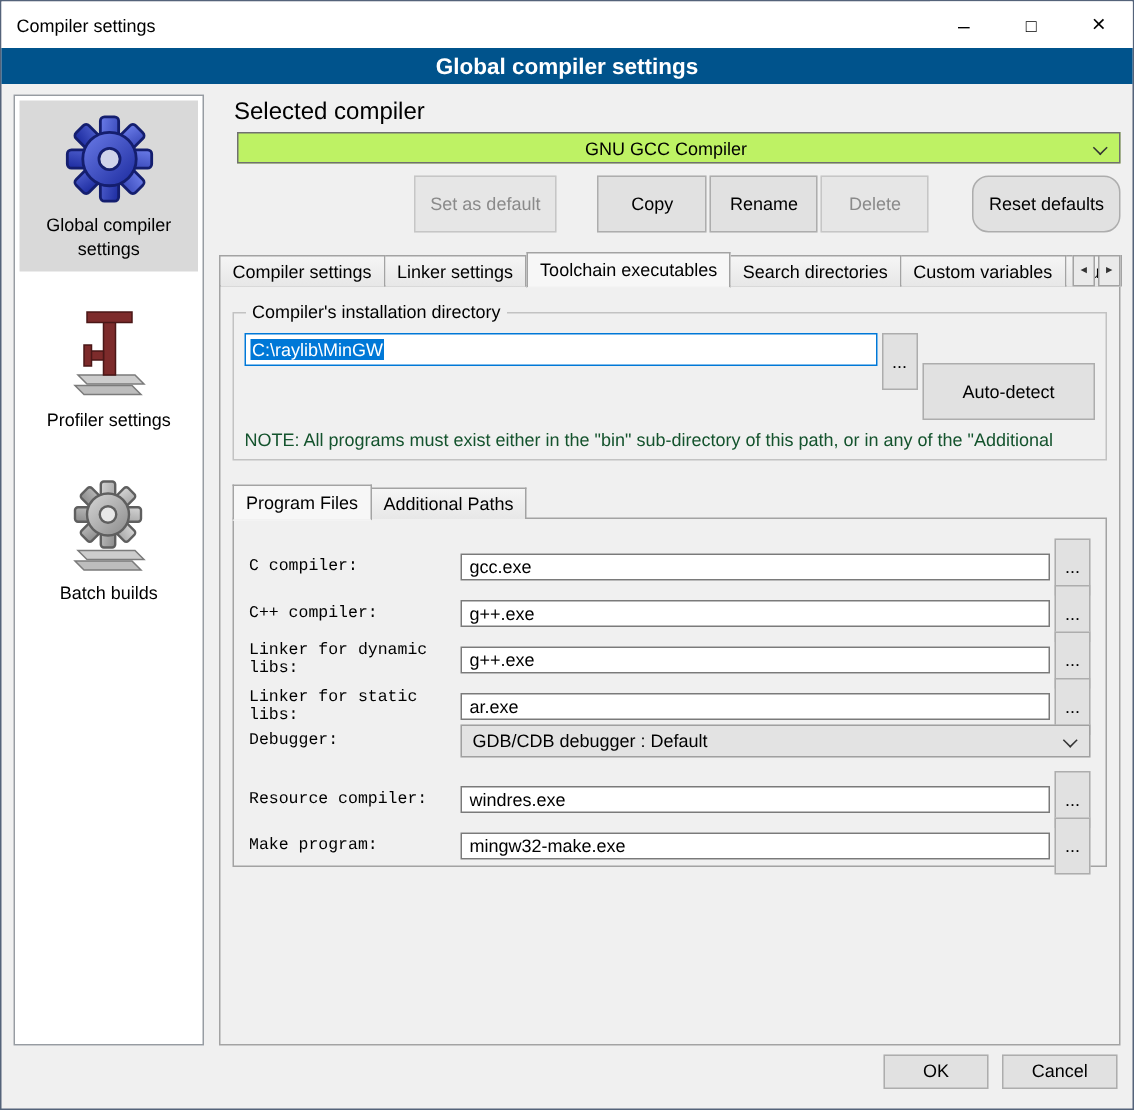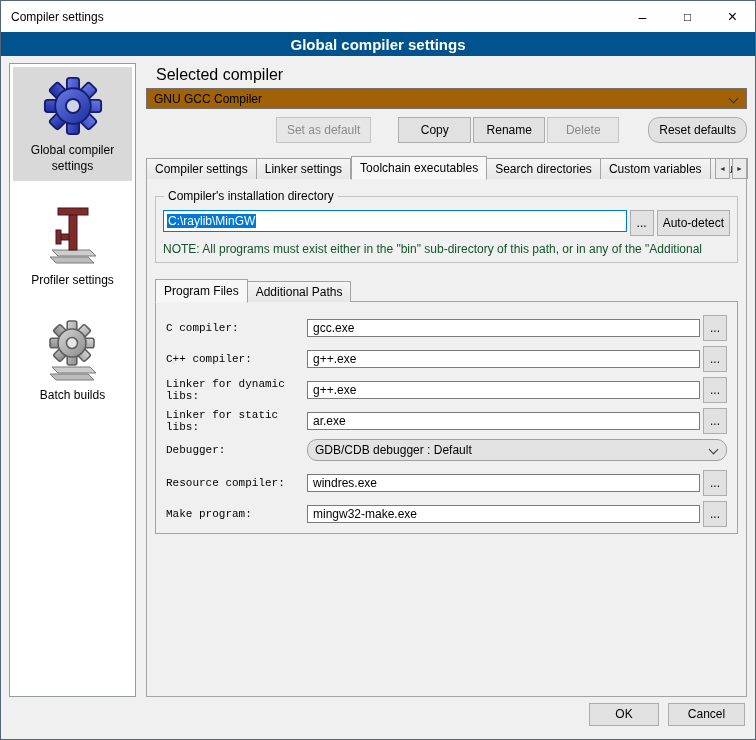--- a/index.html
+++ b/index.html
@@ -32,26 +32,26 @@
   .sidebar { width: 127px; background: #fff; border: 1px solid #979ca2; padding: 3px; overflow: hidden; }
   .side-item { display: flex; flex-direction: column; align-items: center; padding: 9px 2px 7px; margin-bottom: 14px; cursor: default; }
   .side-item.selected { background: #d9d9d9; }
   .side-icon { display: flex; align-items: center; justify-content: center; }
   .side-label { font-size: 12px; text-align: center; margin-top: 7px; line-height: 1.3; color: #000; }
   .main { flex: 1; display: flex; flex-direction: column; min-width: 0; }
   .section-label { font-size: 16px; margin: 3px 0 4px 10px; }
   
   .combo, .choice { height: 21px; border: 1px solid #707070; display: flex; align-items: center;
                     padding: 0 24px 0 7px; font-size: 12px; position: relative; white-space: nowrap; overflow: hidden; }
-  .combo { margin-left: 0; background: #a16207; }
-  .choice { background: #e3e3e3; border-color: #a0a0a0; height: 22px; grid-column: 2 / 4; border-radius: 10px; }
+  .combo { margin-left: 12px; background: #bef264; justify-content: center; }
+  .choice { background: #e3e3e3; border-color: #a0a0a0; height: 22px; grid-column: 2 / 4; }
   .chevron { position: absolute; right: 9px; top: 6px; width: 7px; height: 7px;
              border-right: 1.5px solid #333; border-bottom: 1.5px solid #333; transform: rotate(45deg); }
   
-  .btn { height: 26px; background: #e1e1e1; border: 1px solid #adadad; font-size: 12px;
+  .btn { height: 38px; background: #e1e1e1; border: 1px solid #adadad; font-size: 12px;
          font-family: inherit; display: inline-flex; align-items: center; justify-content: center;
          padding: 0 10px; color: #000; cursor: default; }
   .btn.disabled { color: #8a8a8a; border-color: #c6c6c6; background: #e6e6e6; }
   .btn-row { display: flex; justify-content: flex-end; gap: 2px; margin-top: 8px; }
   .btn-set-default { min-width: 90px; margin-right: 25px; }
   .btn-copy { min-width: 73px; }
   .btn-rename { min-width: 72px; }
   .btn-delete { min-width: 72px; }
   .btn-reset { min-width: 95px; margin-left: 27px; border-radius: 11px; }
   
@@ -70,21 +70,21 @@
   .tab-arrow span { font-size: 7px; color: #333; }
   .tabpage { flex: 1; border: 1px solid #a3a3a3; background: #f0f0f0; margin-top: -1px; padding: 10px 8px; min-height: 0; }
   
   .groupbox { position: relative; border: 1px solid #c2c2c2; margin-top: 7px; padding: 13px 7px 6px; }
   .groupbox-title { position: absolute; top: -8px; left: 8px; background: #f0f0f0; padding: 0 4px; font-size: 12px; }
   .install-row { display: flex; gap: 3px; }
   .text-display { flex: 1; height: 22px; background: #fff; border: 1px solid #0078d7; display: flex;
                   align-items: center; padding: 0 3px; font-size: 12px; overflow: hidden; }
   .selection { background: #0078d7; color: #fff; padding: 0 1px; white-space: nowrap; }
   .browse-btn { width: 24px; min-width: 24px; padding: 0; }
-  .autodetect-btn { padding: 0 5px; }
+  .autodetect-btn { padding: 0 26px; margin-top: 20px; }
   .note { font-size: 12px; color: #14532d; margin-top: 6px; white-space: nowrap; overflow: hidden; }
   
   .subpage { border: 1px solid #a3a3a3; background: #f0f0f0; margin-top: -1px; padding: 13px 10px 4px; height: 233px; }
   .form-row { display: grid; grid-template-columns: 138px 1fr 24px; column-gap: 3px; align-items: center;
               height: 22px; margin-bottom: 9px; }
   .field-label { font-size: 11px; font-family: Liberation Mono, monospace; }
   .text-input { height: 18px; width: 100%; border: 1px solid #7a7a7a; background: #fff; font-size: 12px;
                 padding: 0 5px; font-family: inherit; }
   
   .footer { height: 42px; flex: 0 0 auto; display: flex; align-items: center; justify-content: flex-end;

